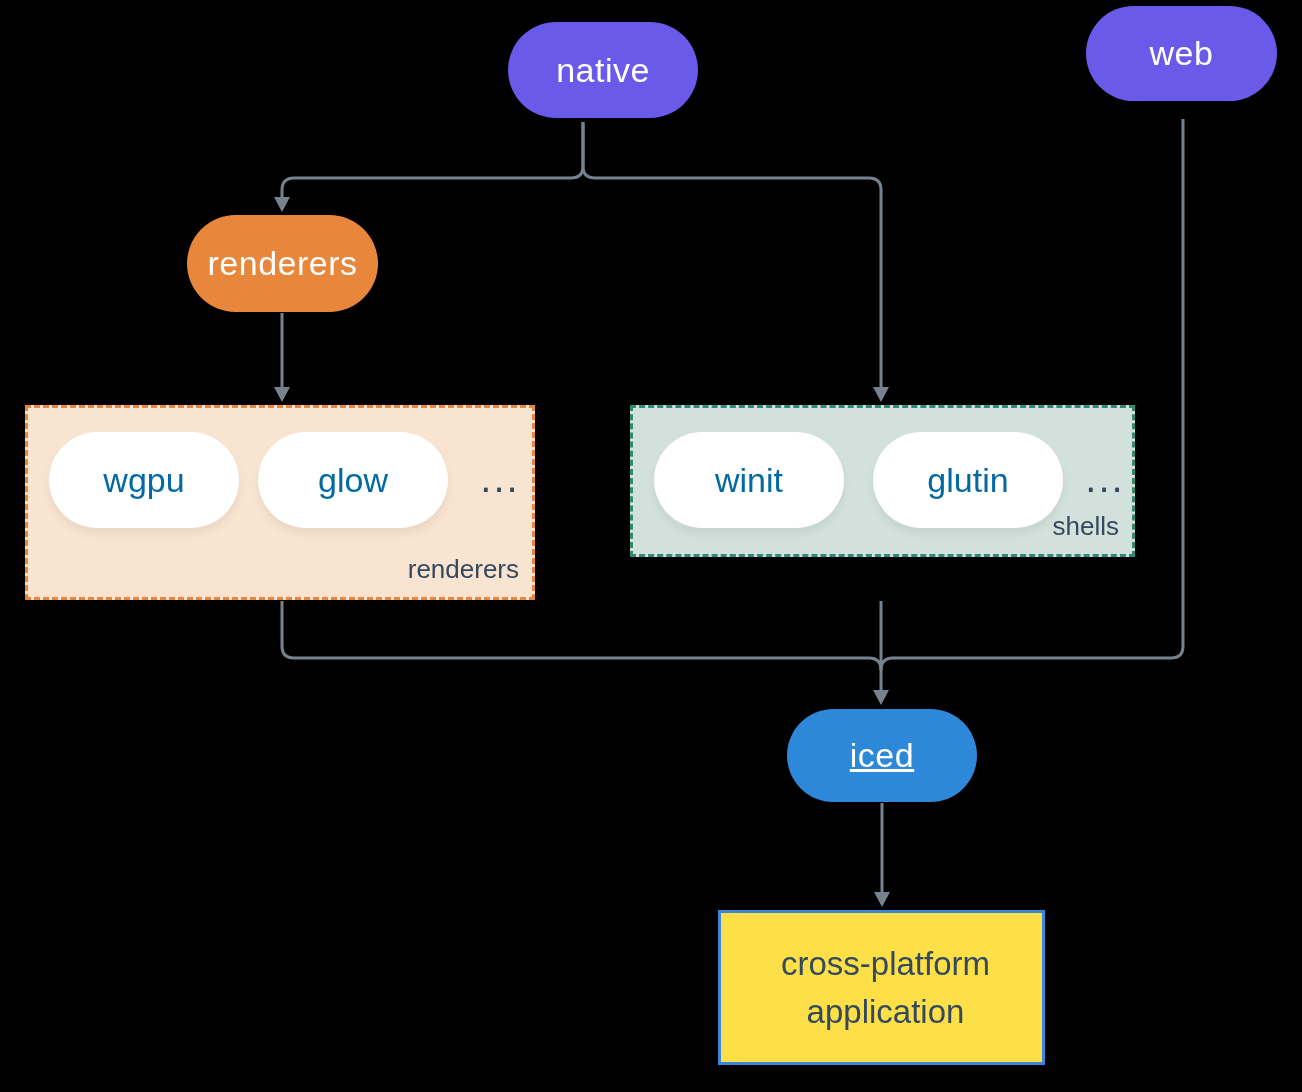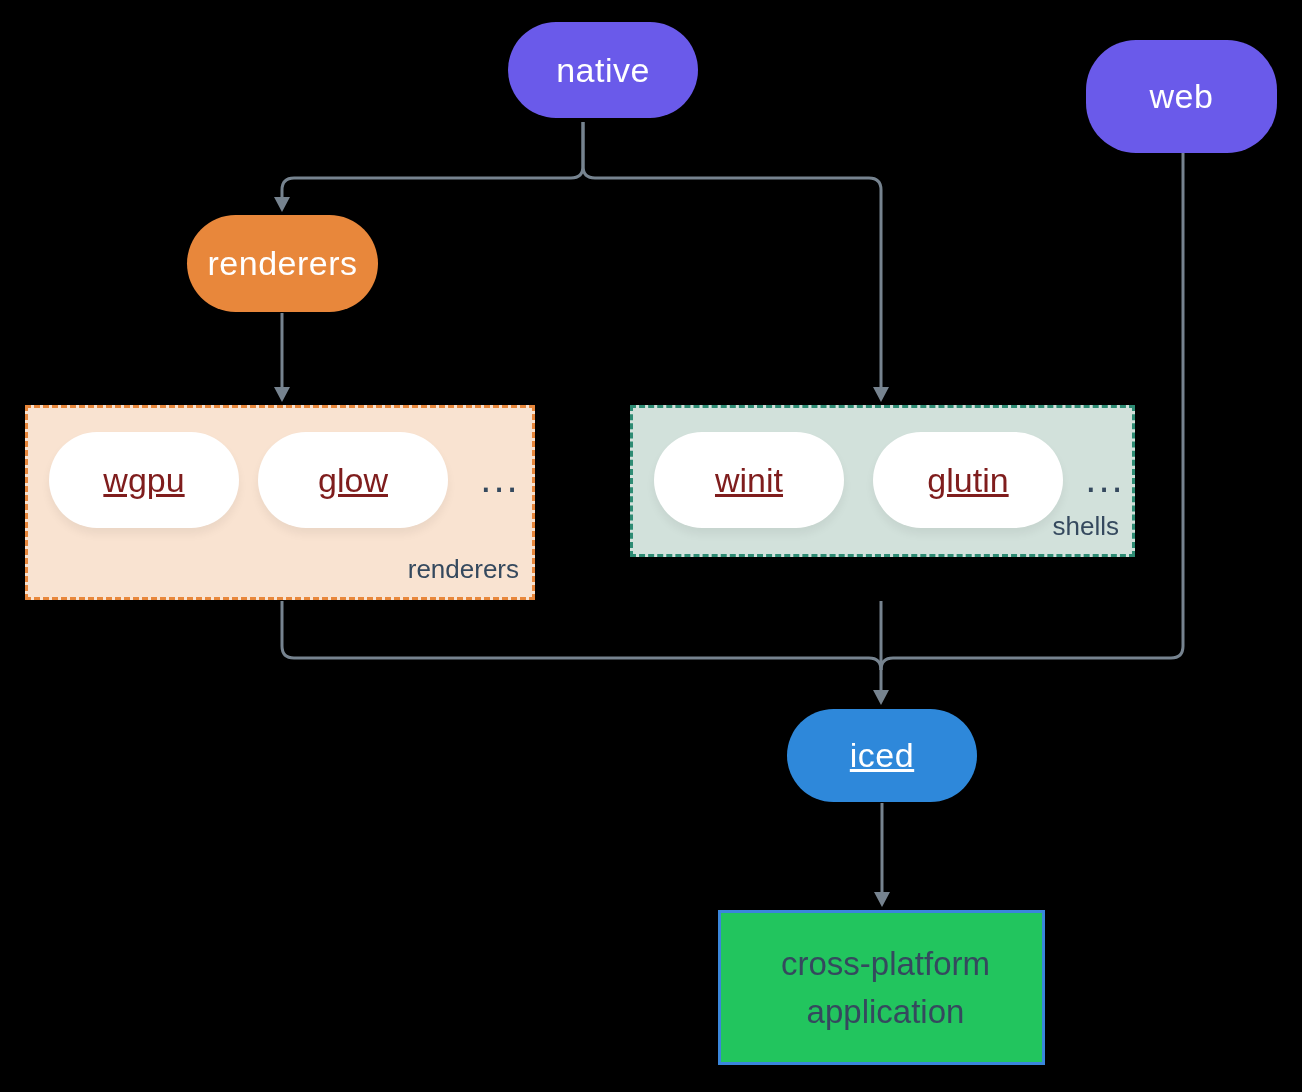--- a/index.html
+++ b/index.html
@@ -25,35 +25,34 @@
     position: absolute;
     display: flex;
     align-items: center;
     justify-content: center;
     border-radius: 50px;
     font-size: 34px;
     color: #ffffff;
     letter-spacing: 0.5px;
   }
   .pill-native  { left: 508px;  top: 22px;  width: 190px; height: 96px; background: #6a5aea; }
-  .pill-web     { left: 1086px; top: 40px;  width: 191px; height: 113px; background: #6a5aea; }
+  .pill-web     { left: 1086px; top: 6px;  width: 191px; height: 95px; background: #6a5aea; }
   .pill-graphics{ left: 187px;  top: 215px; width: 191px; height: 97px; background: #e8873b; }
   .pill-iced    { left: 787px;  top: 709px; width: 190px; height: 93px; background: #2e88da; text-decoration: underline; }
   .pill-white {
     position: absolute;
     display: flex;
     align-items: center;
     justify-content: center;
     width: 190px; height: 96px;
     background: #ffffff;
     border-radius: 48px;
     font-size: 34px;
-    color: #7f1d1d;
+    color: #0369a1;
     box-shadow: 0 6px 10px rgba(0,0,0,0.06);
-    text-decoration: underline;
   }
   .group {
     position: absolute;
     box-sizing: border-box;
   }
   .group-renderers {
     left: 25px; top: 405px; width: 510px; height: 195px;
     background: #f9e3d1;
     border: 3px dashed #e8873b;
   }
@@ -79,21 +78,21 @@
     right: 13px; bottom: 12px;
     font-size: 26px;
     color: #35495e;
     margin-left: 46px;
   }
   .app-box {
     position: absolute;
     left: 718px; top: 910px;
     width: 327px; height: 155px;
     box-sizing: border-box;
-    background: #22c55e;
+    background: #fde047;
     border: 3px solid #3a86db;
     display: flex;
     align-items: center;
     justify-content: center;
     padding-left: 8px;
   }
   .app-box span {
     display: block;
     width: 280px;
     text-align: center;

